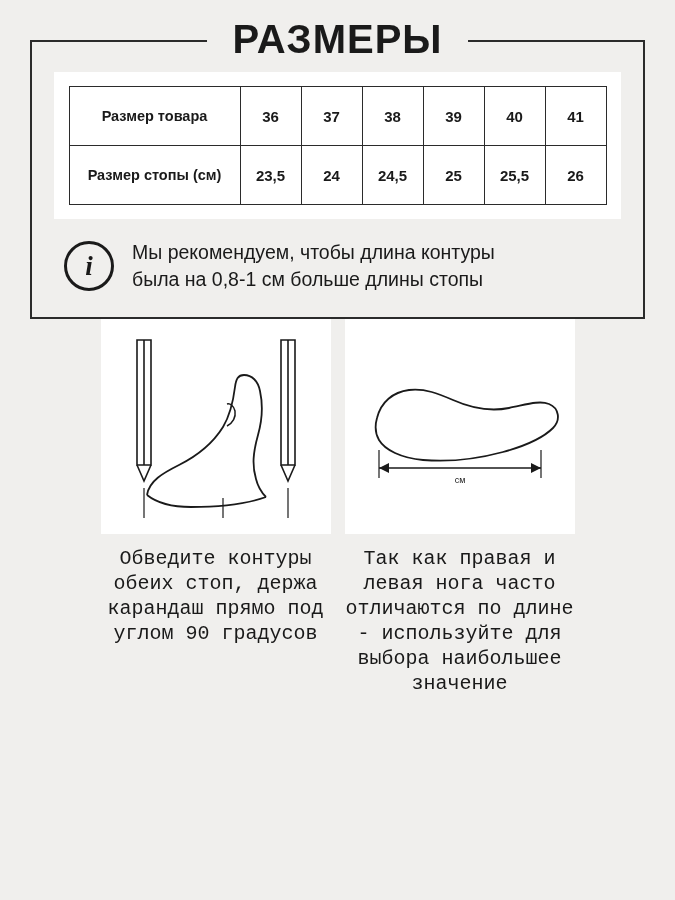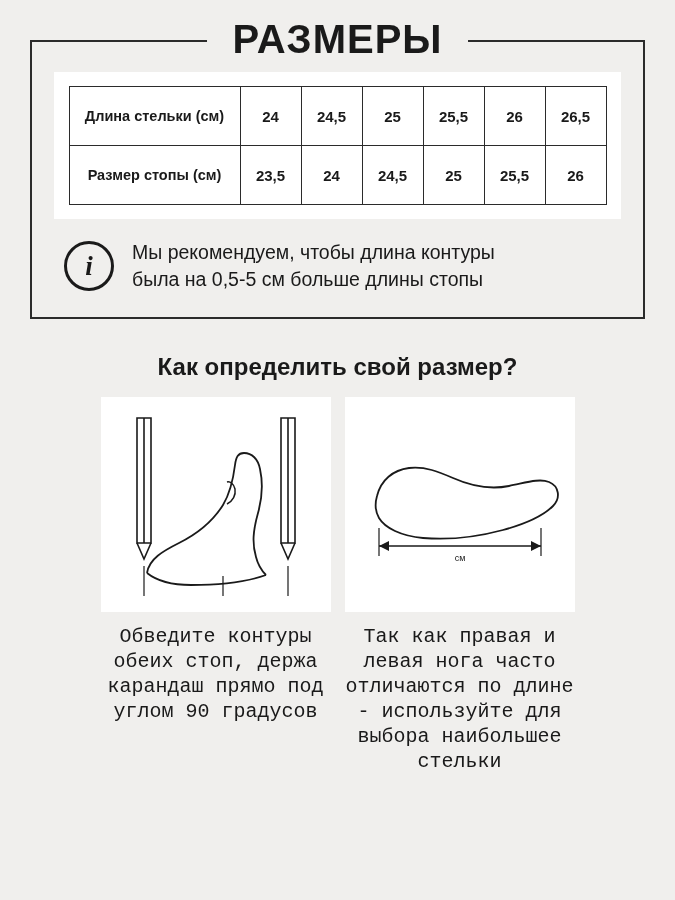--- a/index.html
+++ b/index.html
@@ -141,51 +141,50 @@
 
 <div class="page">
 
   <div class="top-frame">
     <div class="title">РАЗМЕРЫ</div>
 
     <div class="table-wrap">
       <table class="sizes">
         <tbody>
           <tr>
-            <td class="rowhead">Длина стельки (см)</td>
-            <td class="val">24</td>
-            <td class="val">24,5</td>
-            <td class="val">25</td>
-            <td class="val">25,5</td>
-            <td class="val">26</td>
-            <td class="val">26,5</td>
+            <td class="rowhead">Размер товара</td>
+            <td class="val">36</td>
+            <td class="val">37</td>
+            <td class="val">38</td>
+            <td class="val">39</td>
+            <td class="val">40</td>
+            <td class="val">41</td>
           </tr>
           <tr>
             <td class="rowhead">Размер стопы (см)</td>
             <td class="val">23,5</td>
             <td class="val">24</td>
             <td class="val">24,5</td>
             <td class="val">25</td>
             <td class="val">25,5</td>
             <td class="val">26</td>
           </tr>
         </tbody>
       </table>
     </div>
 
     <div class="note">
       <div class="info-icon">i</div>
       <div class="note-text">
         <div>Мы рекомендуем, чтобы длина контуры</div>
-        <div>была на 0,5-5 см больше длины стопы</div>
+        <div>была на 0,8-1 см больше длины стопы</div>
       </div>
     </div>
   </div>
 
-  <div class="howto-title">Как определить свой размер?</div>
 
   <div class="figures">
 
     <div class="fig fig-left">
       <svg width="226" height="210" viewBox="0 0 226 210">
         <g fill="none" stroke="#1a1a1a" stroke-width="1.6">
 
           <path d="M34 18 h14 v125 h-14 z"></path>
           <path d="M34 143 l7 16 l7 -16"></path>
           <line x1="41" y1="18" x2="41" y2="143"></line>
@@ -218,16 +217,16 @@
           <line x1="194" y1="128" x2="194" y2="156" stroke-width="1.2"></line>
         </g>
         <text x="113" y="161" font-family="Liberation Sans, sans-serif" font-size="9" text-anchor="middle" fill="#1a1a1a">см</text>
       </svg>
     </div>
 
   </div>
 
   <div class="captions">
     <div class="caption">Обведите контуры обеих стоп, держа карандаш прямо под углом 90 градусов</div>
-    <div class="caption">Так как правая и левая нога часто отличаются по длине - используйте для выбора наибольшее стельки</div>
+    <div class="caption">Так как правая и левая нога часто отличаются по длине - используйте для выбора наибольшее значение</div>
   </div>
 
 </div>
 
 </body></html>

